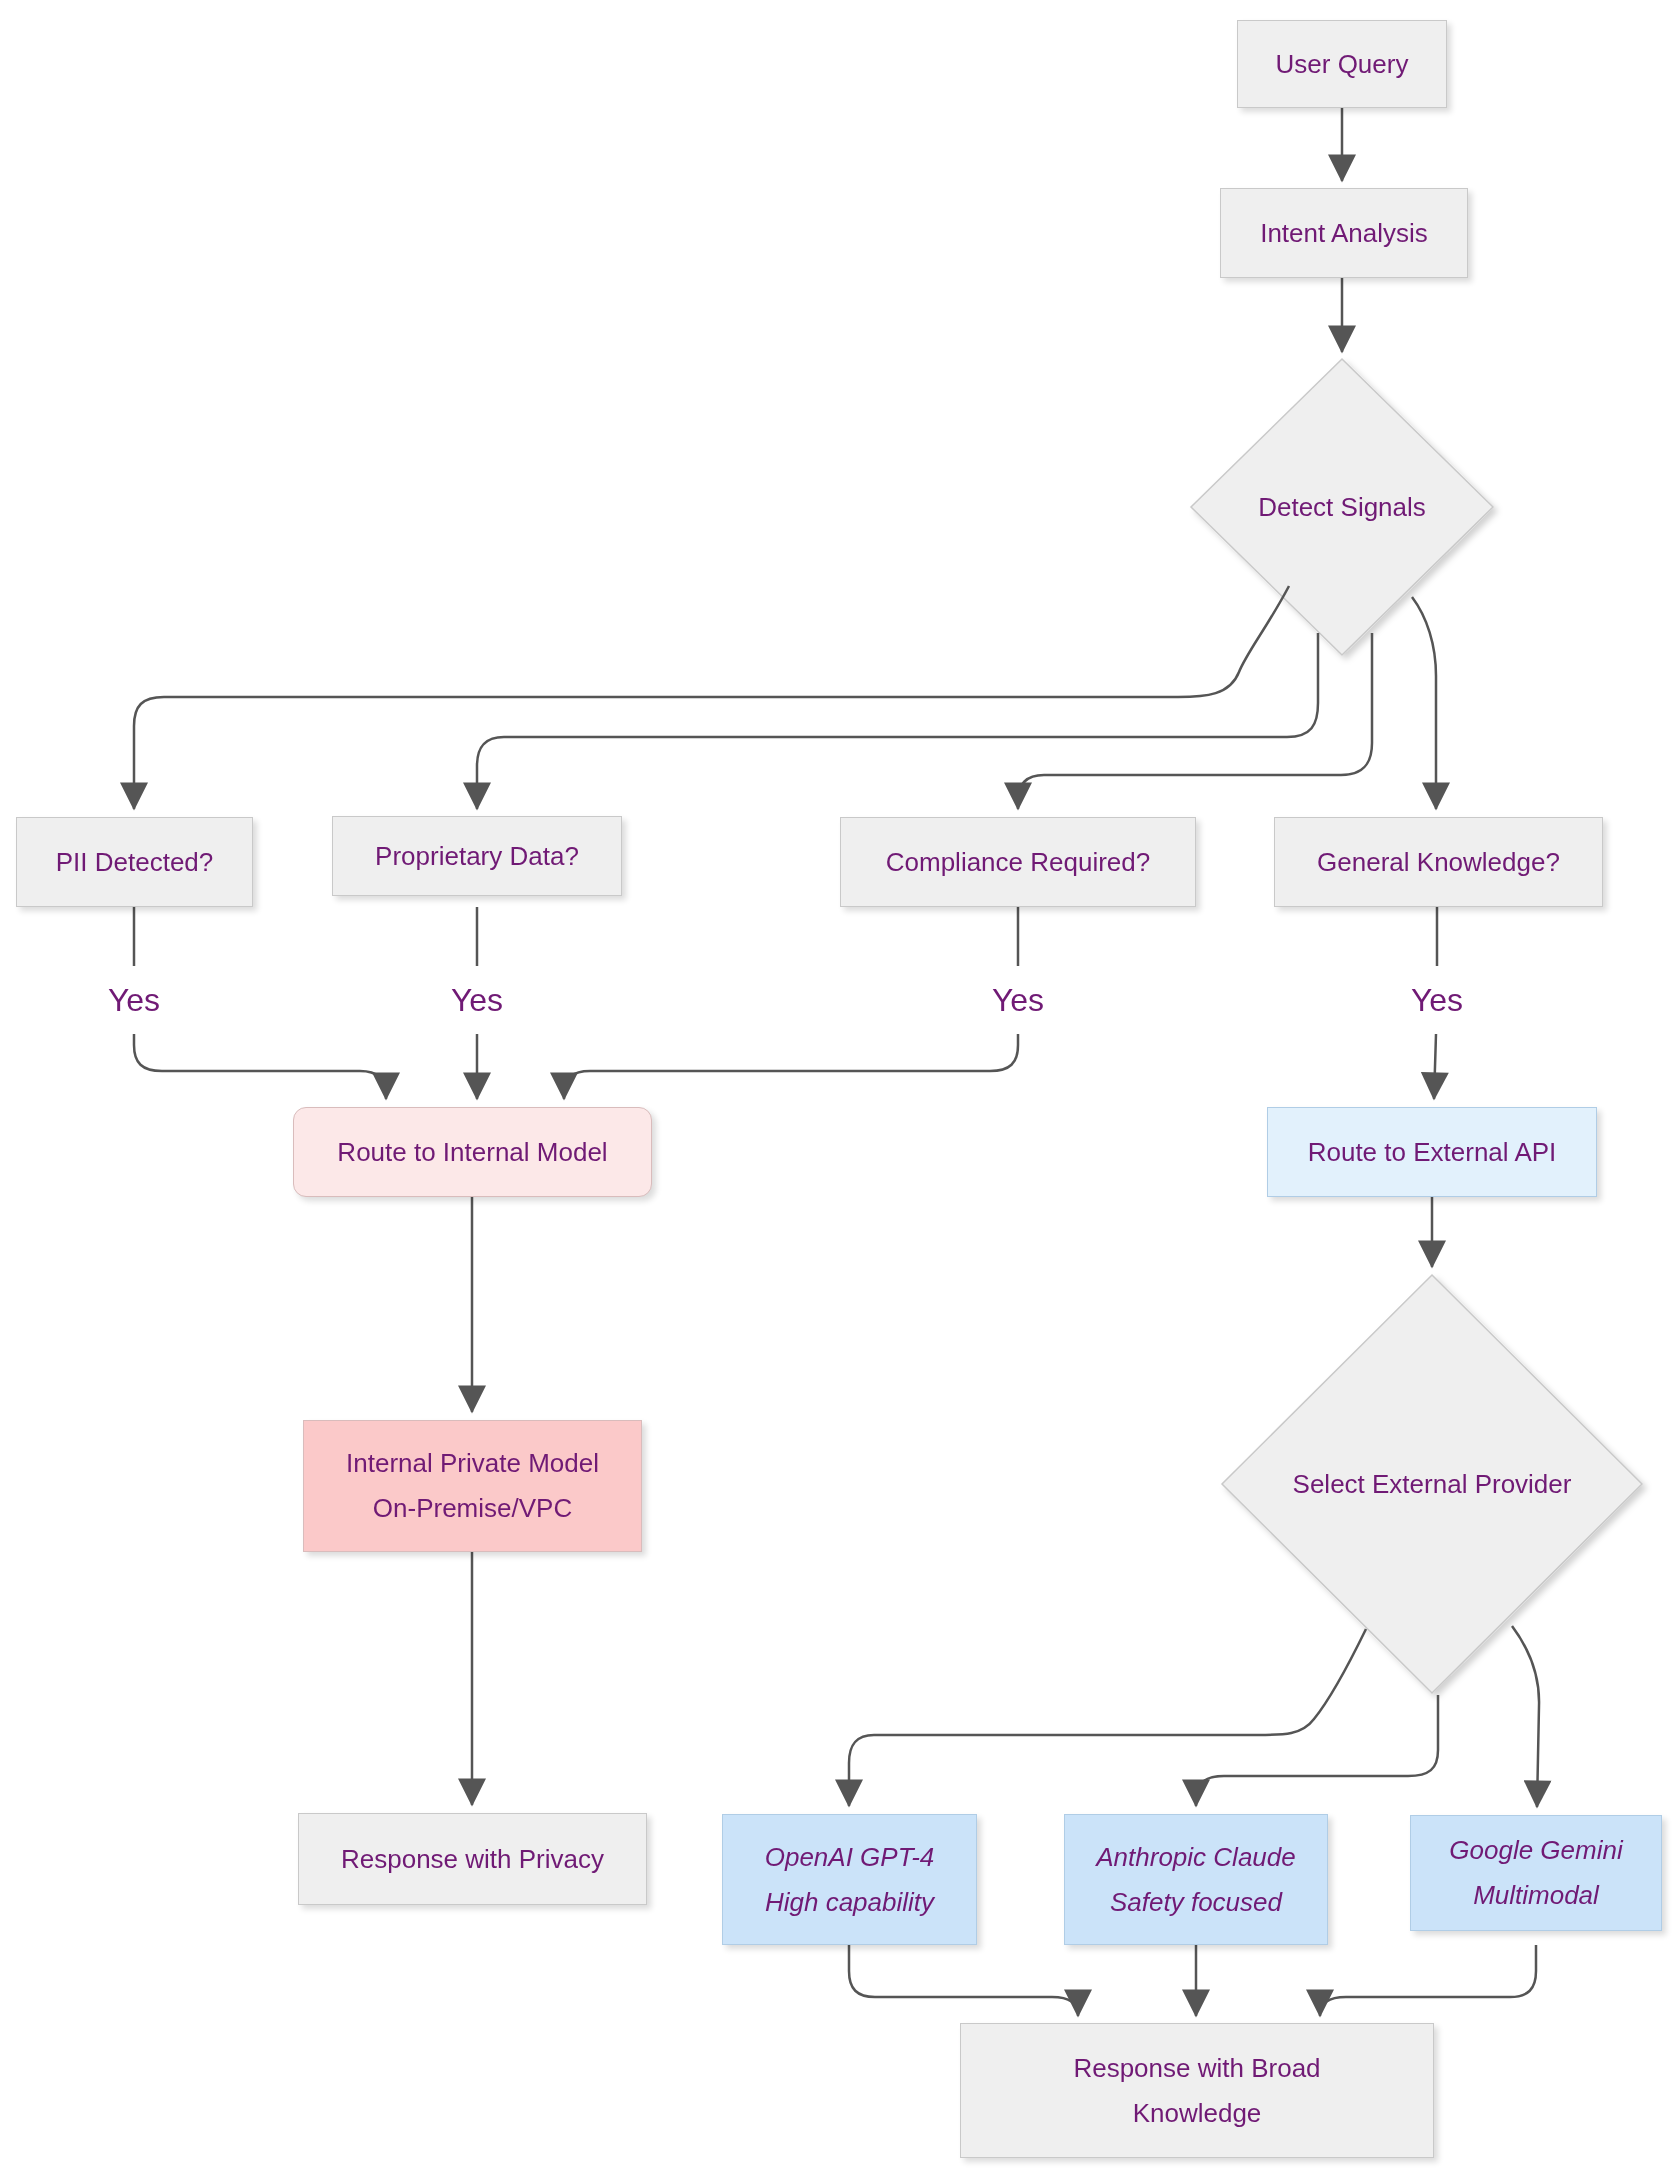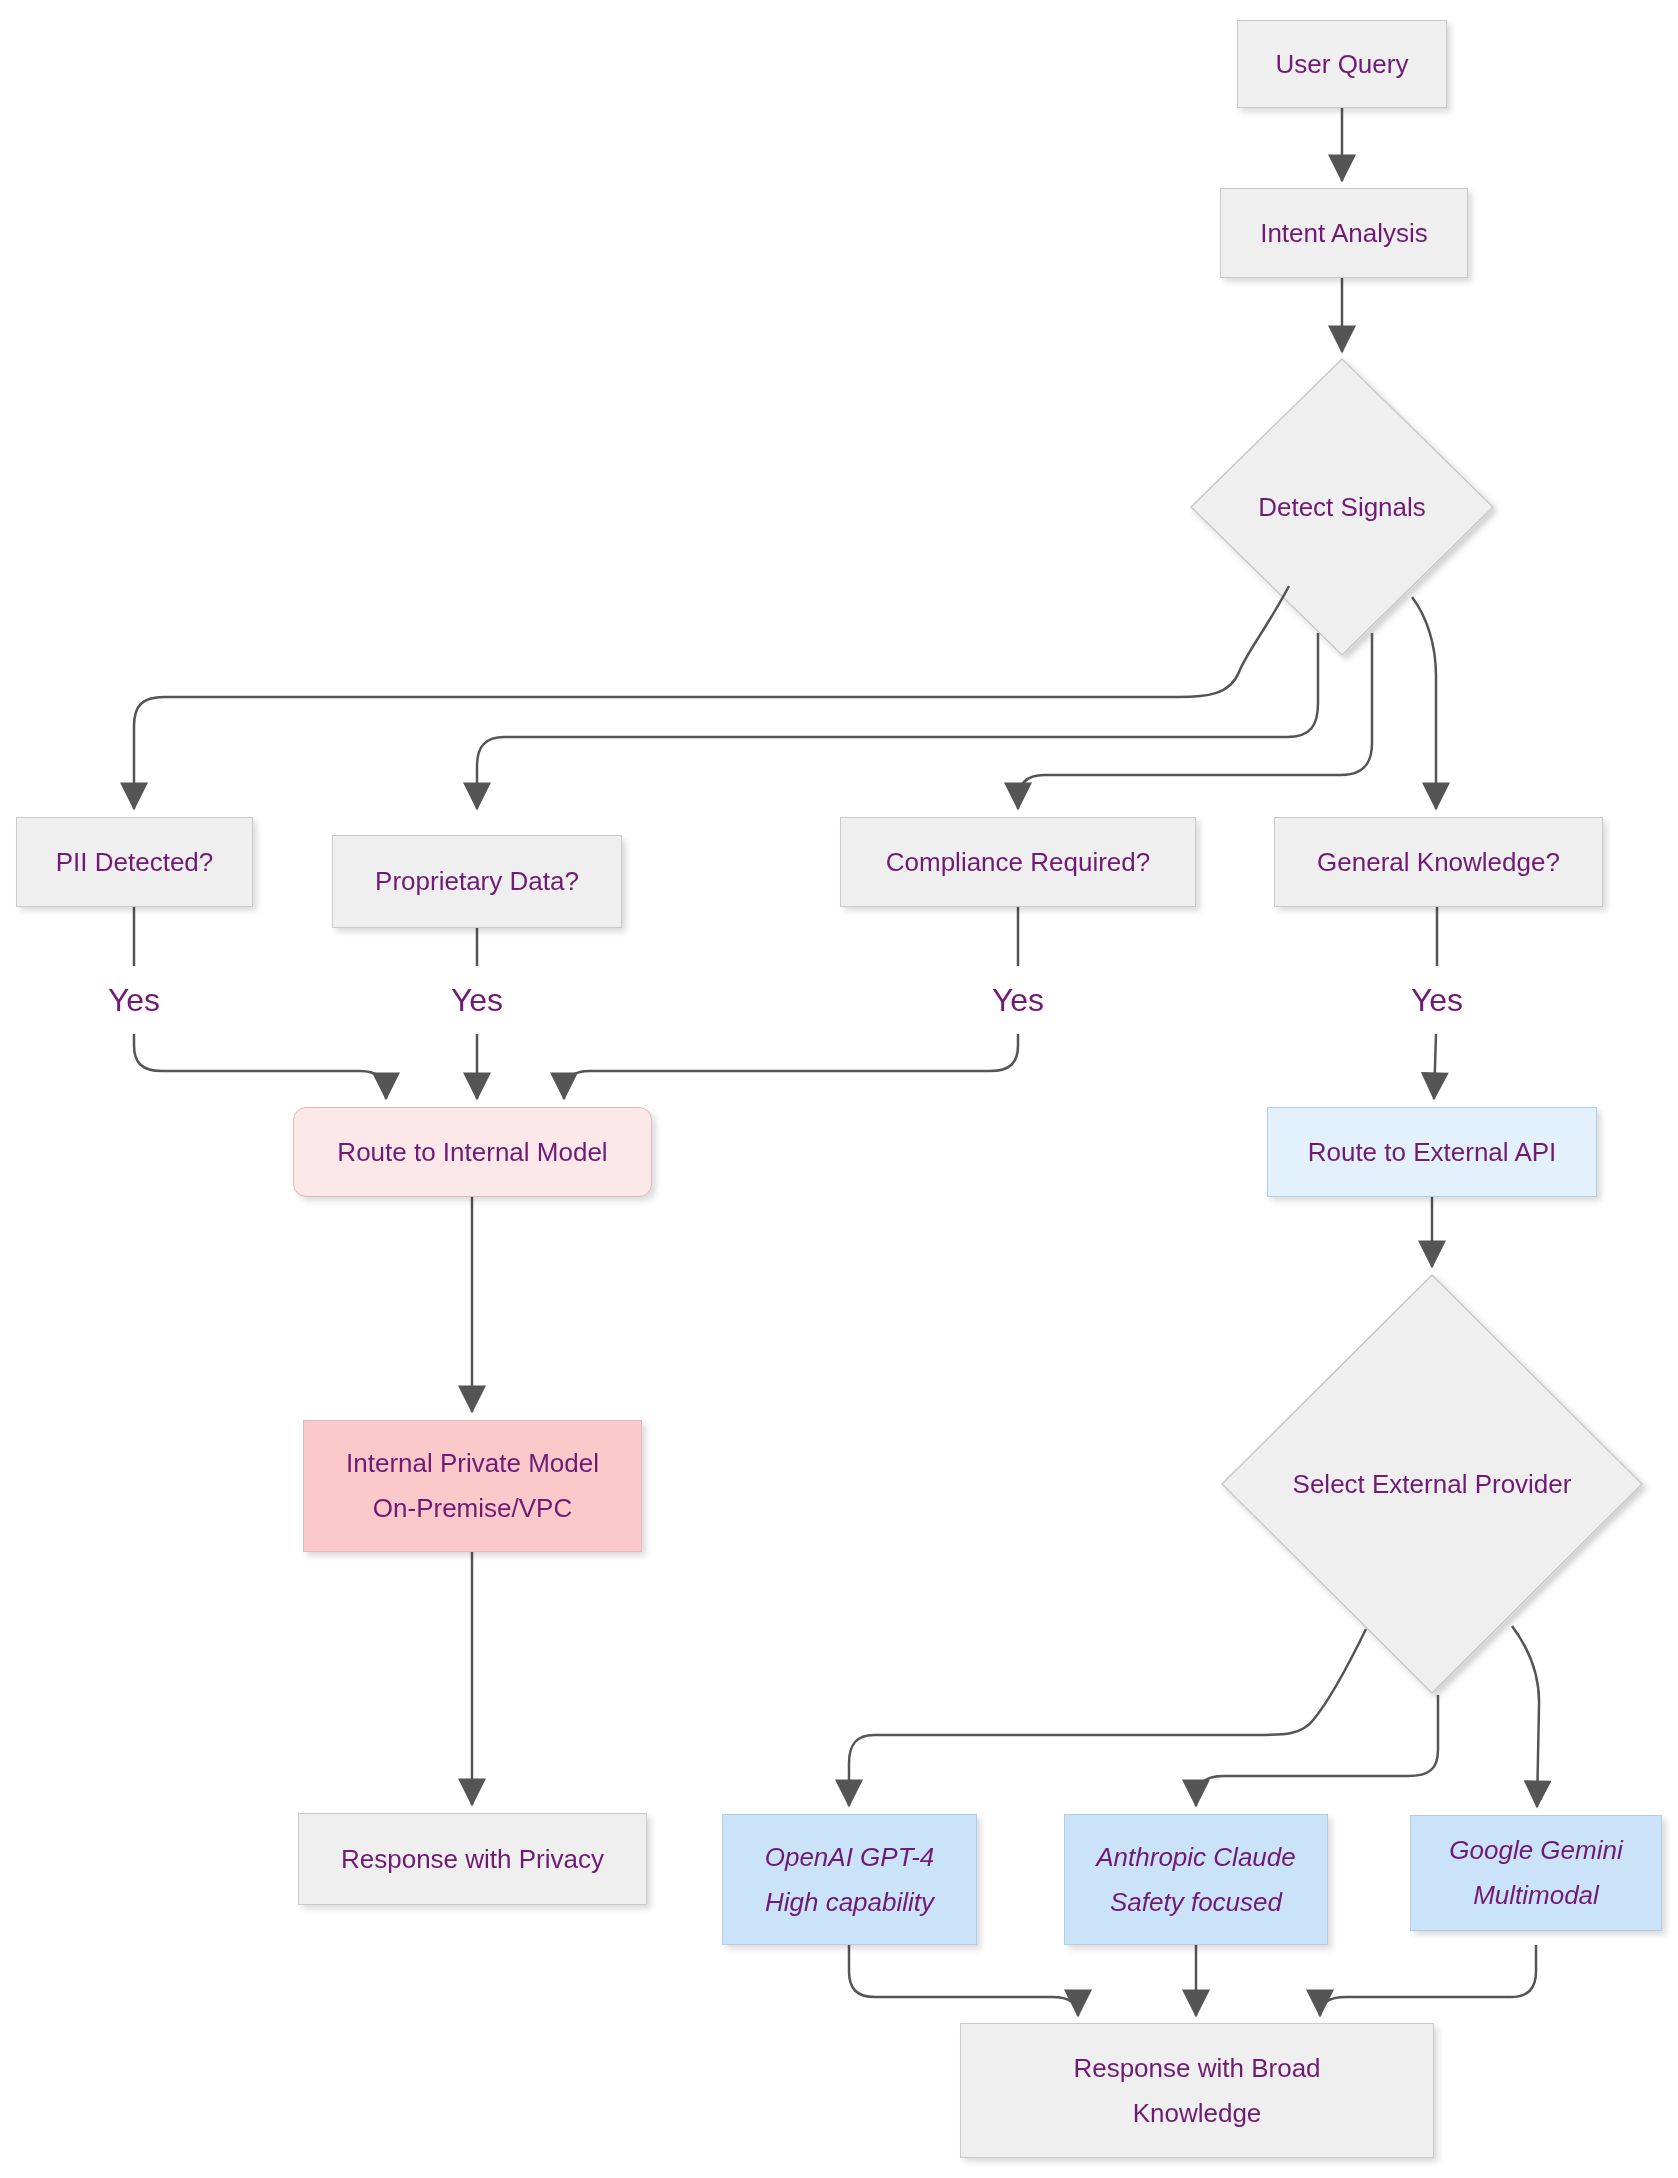--- a/index.html
+++ b/index.html
@@ -120,21 +120,21 @@
   </div>
 
   <div class="diamond-label" style="left:1192px; top:467px; width:300px; height:80px;">
     <span>Detect Signals</span>
   </div>
 
   <div class="node" style="left:16px; top:817px; width:237px; height:90px;">
     <span>PII Detected?</span>
   </div>
 
-  <div class="node" style="left:332px; top:835px; width:290px; height:93px;">
+  <div class="node" style="left:332px; top:816px; width:290px; height:80px;">
     <span>Proprietary Data?</span>
   </div>
 
   <div class="node" style="left:1274px; top:817px; width:329px; height:90px;">
     <span>General Knowledge?</span>
   </div>
 
   <div class="node" style="left:840px; top:817px; width:356px; height:90px;">
     <span>Compliance Required?</span>
   </div>

